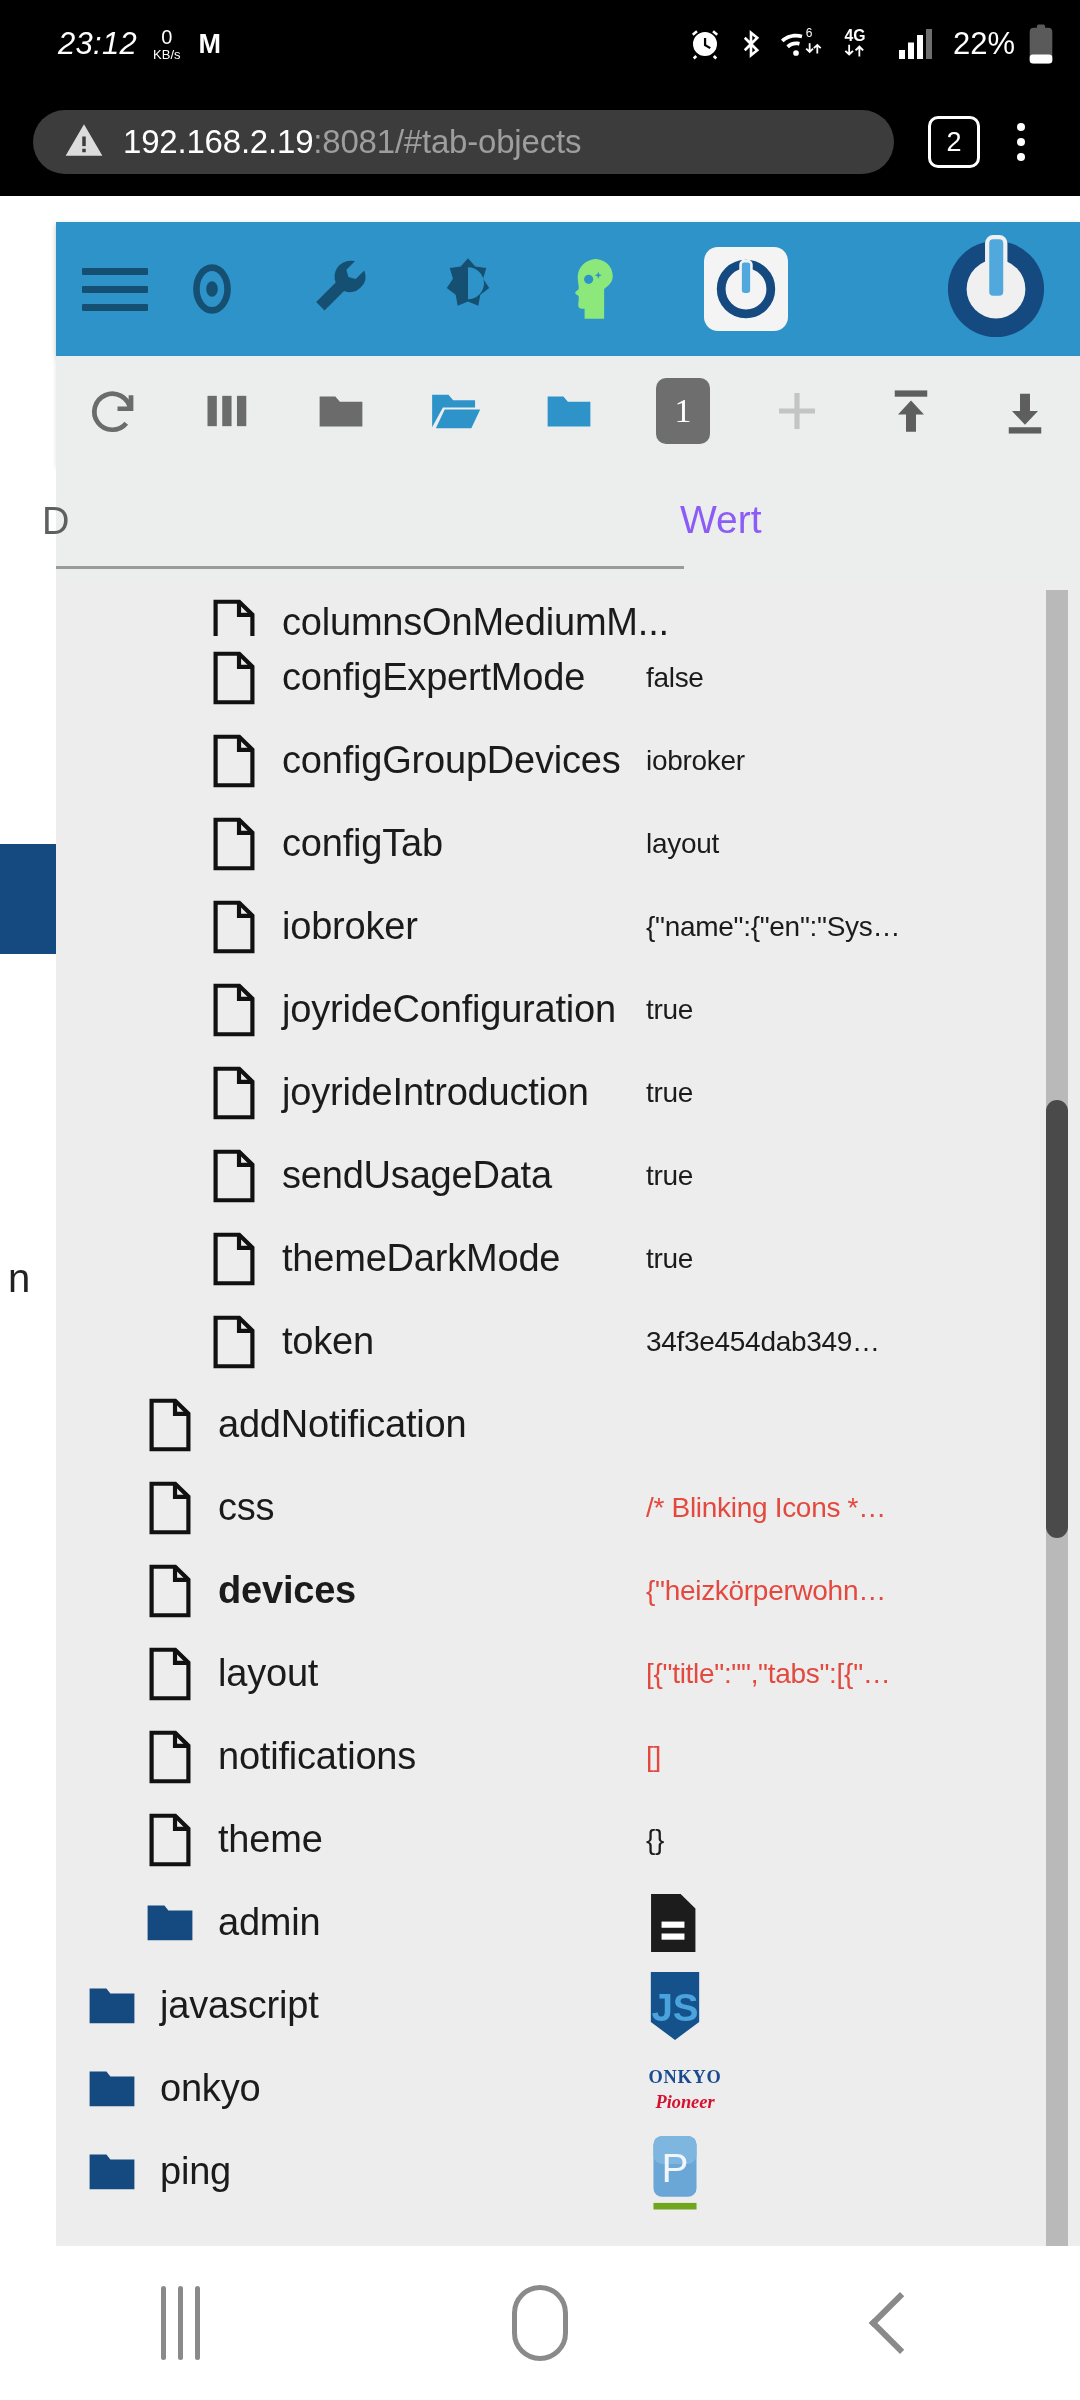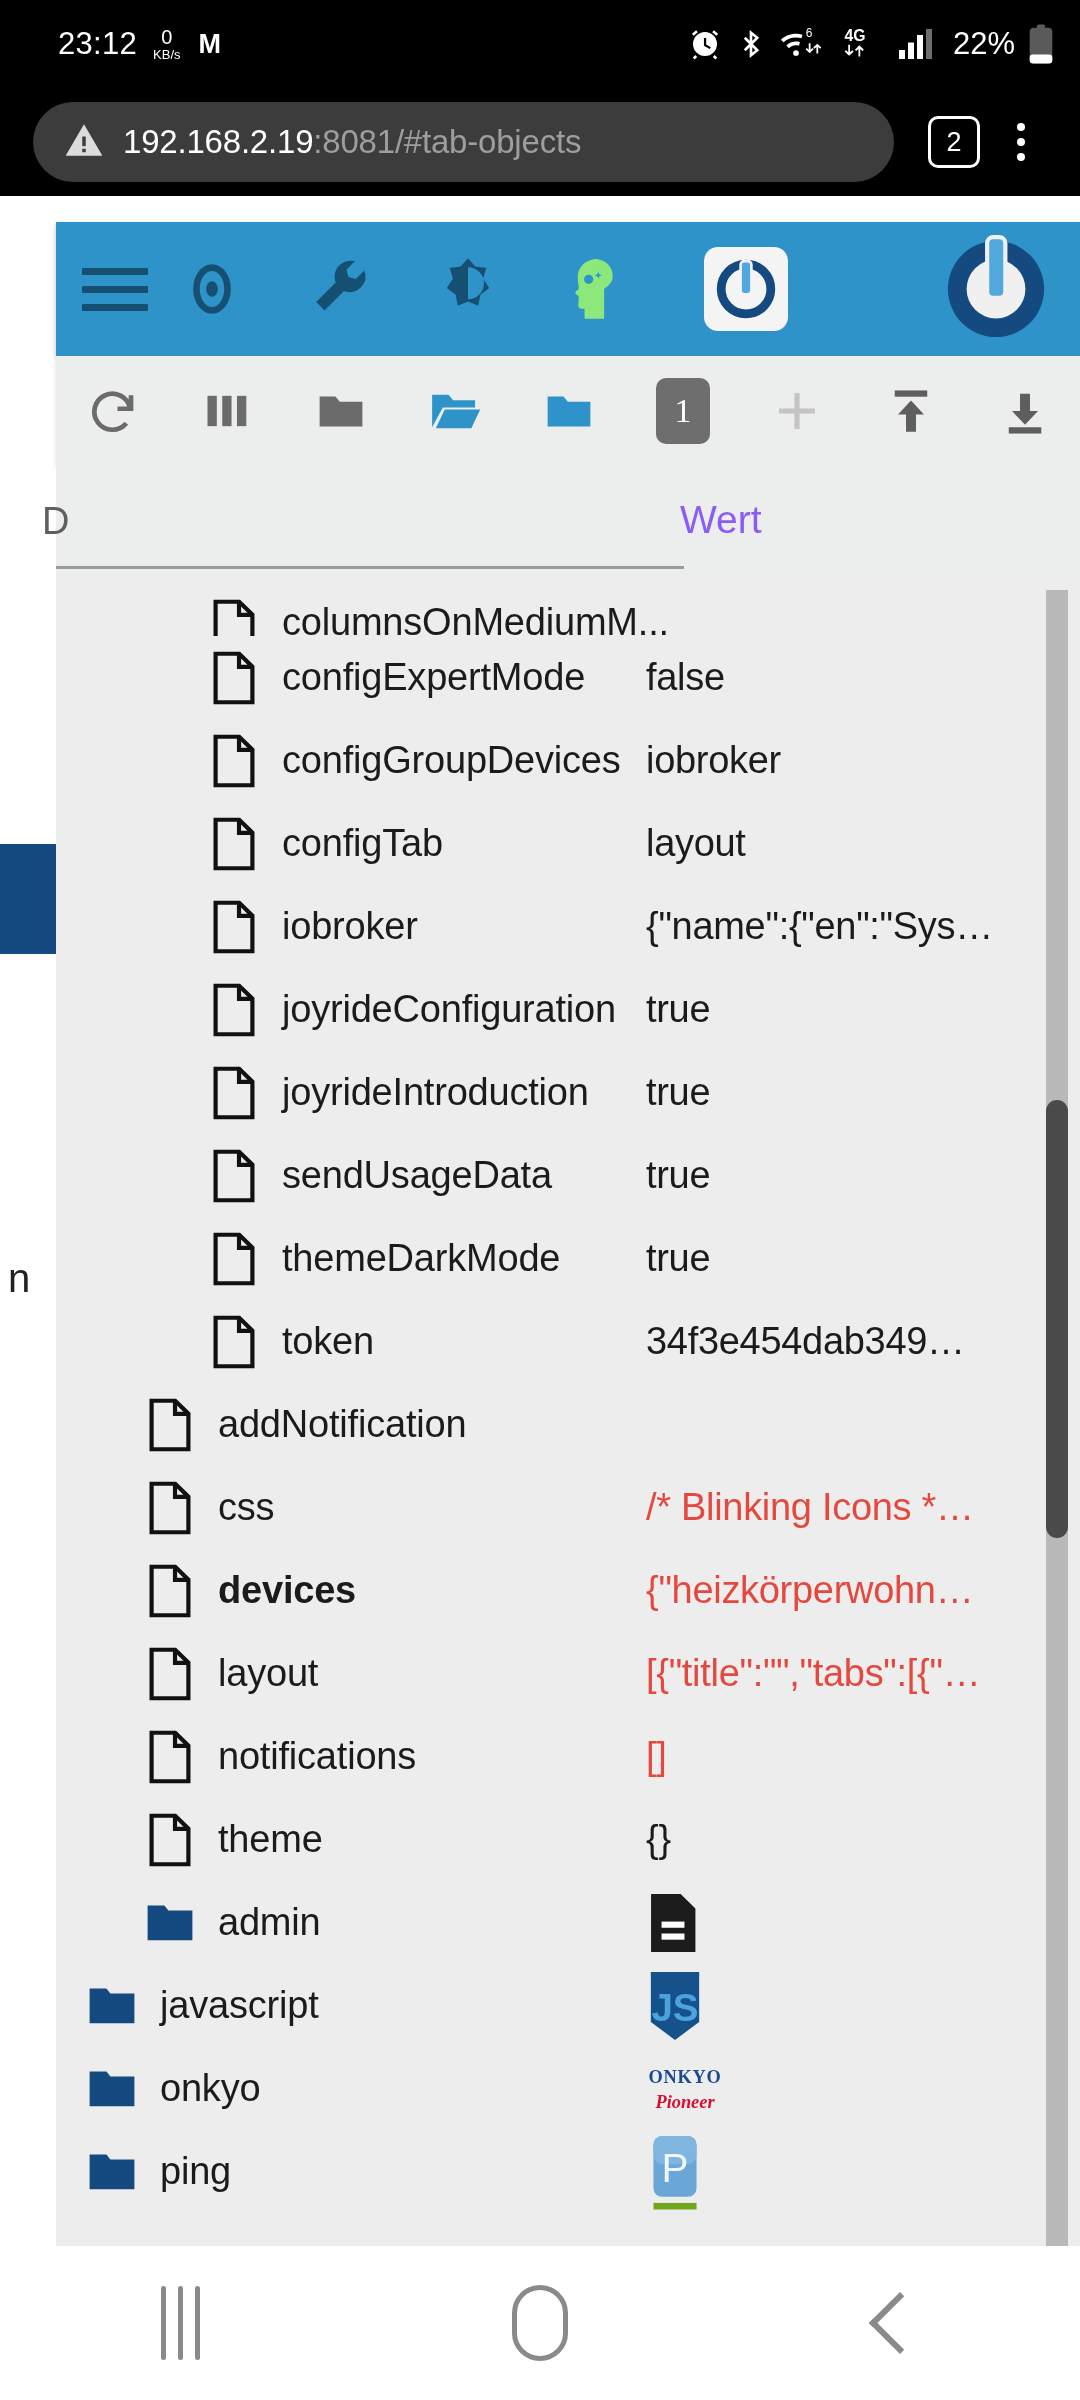--- a/index.html
+++ b/index.html
@@ -12,38 +12,38 @@
   }
 
   
   .statusbar{
     height:88px; background:#000; color:#fff;
     display:flex; align-items:center;
     padding:0 26px 0 58px;
     font-size:30px;
   }
   .sb-left{ display:flex; align-items:center; gap:12px; }
-  .sb-clock{ font-size:31px; letter-spacing:.3px; }
+  .sb-clock{ font-size:31px; letter-spacing:.3px;font-style:italic; }
   .sb-net{ display:flex; flex-direction:column; align-items:center; line-height:1; margin-left:4px;}
   .sb-net .n1{ font-size:20px; }
   .sb-net .n2{ font-size:13px; margin-top:1px;}
   .sb-m{ font-size:27px; margin-left:6px; font-weight:bold; }
   .sb-spacer{ flex:1; }
   .sb-right{ display:flex; align-items:center; gap:13px; }
   .sb-right svg{ display:block; }
   .sb-pct{ font-size:31px; margin-left:3px; letter-spacing:0px;}
 
   
   .urlbar-wrap{
     background:#000; height:108px;
     display:flex; align-items:center;
     padding:0 30px 0 33px; gap:0;
   }
   .urlpill{
-    flex:1; height:80px; background:#3c3c3c; border-radius:44px;
+    flex:1; height:64px; background:#3c3c3c; border-radius:44px;
     display:flex; align-items:center; padding:0 30px; gap:18px;
     min-width:0;
   }
   .url-text{
     font-size:33px; color:#fff; white-space:nowrap; overflow:hidden;
     letter-spacing:-.2px;
   }
   .url-text .dim{ color:#9e9e9e; }
   .tabcount{
     width:52px; height:52px; border:3.5px solid #fff; border-radius:10px;
@@ -119,21 +119,21 @@
     position:absolute; left:56px; top:388px; width:1024px; height:1856px;
     background:#ededed; overflow:hidden;
   }
   .row{
     position:relative; height:83px; display:flex; align-items:center;
     white-space:nowrap;
   }
   .row .ico{ flex:none; display:flex; align-items:center; justify-content:center;
              width:52px; }
   .row .name{ font-size:38px; color:#1b1b1b; letter-spacing:-.2px; }
-  .row .val{ position:absolute; font-size:38px; color:#1b1b1b; letter-spacing:-.3px;}
+  .row .val{ position:absolute; font-size:28px; color:#1b1b1b; letter-spacing:-.3px;}
   .row .val.red{ color:#e3493f; }
   .row .valico{ position:absolute; display:flex; align-items:center; }
   .row.cut{ height:52px; align-items:flex-start; overflow:hidden;}
   .row.cut .name{ position:relative; top:17px; }
   .row.cut .ico{ position:relative; top:14px; }
 
   
   .tscroll-track{
     position:absolute; right:12px; top:6px; width:22px; height:1828px;
     background:#b9b9b9; border-radius:0px;

